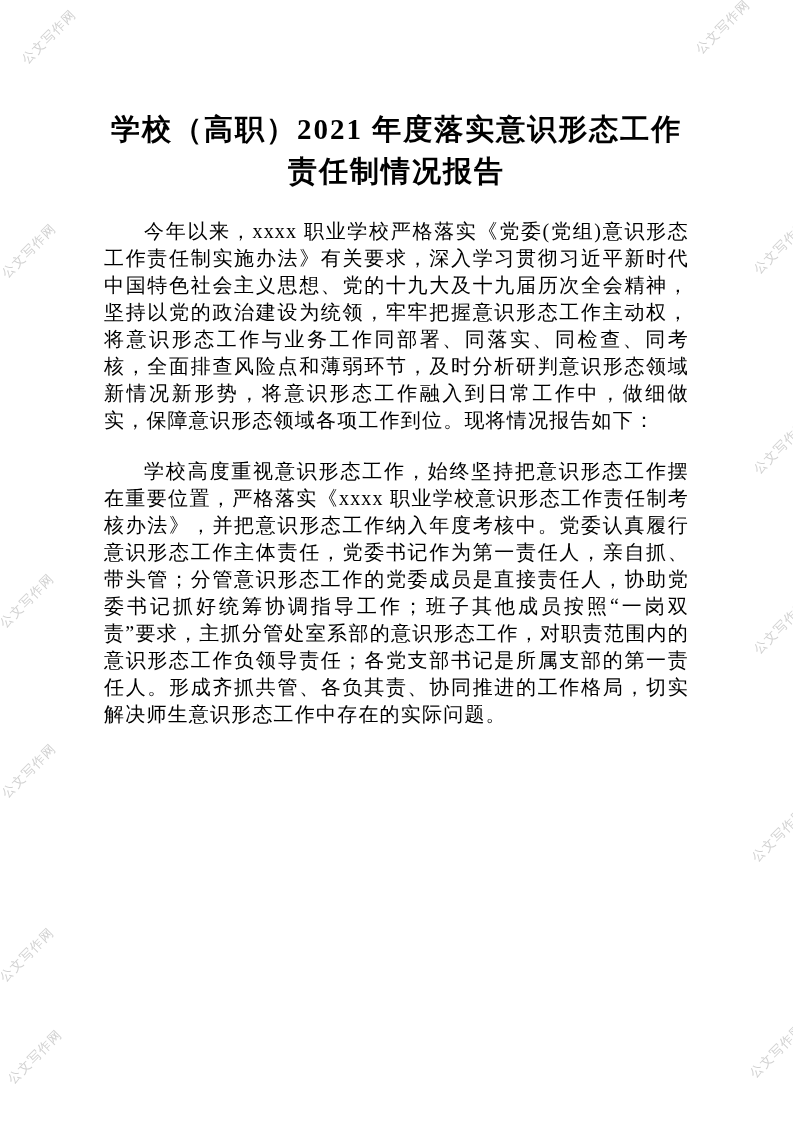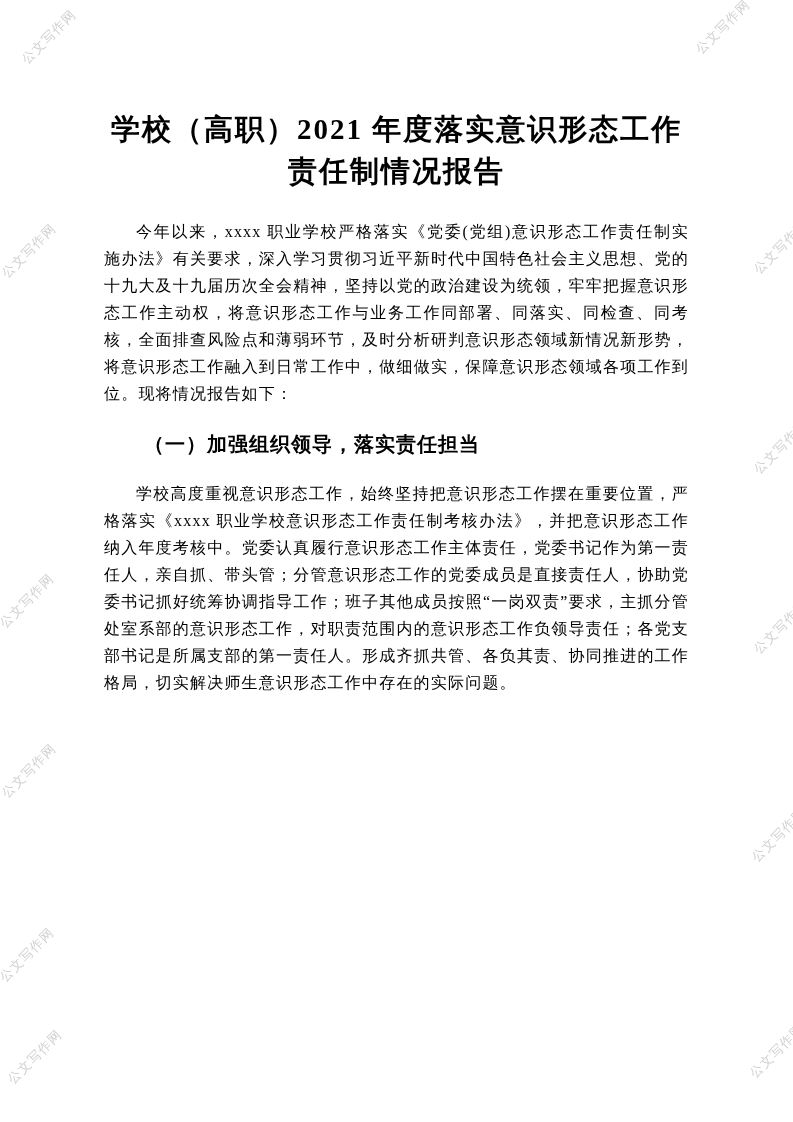--- a/index.html
+++ b/index.html
@@ -24,21 +24,21 @@
   }
   .doc-title {
     font-size: 29px;
     font-weight: 700;
     line-height: 42px;
     letter-spacing: 2px;
     text-align: center;
     margin: 0 0 26px 0;
   }
   .body-para {
-    font-size: 16px;
+    font-size: 20px;
     line-height: 27px;
     letter-spacing: 1.2px;
     text-align: justify;
     text-indent: 2em;
     margin: 0 0 24px 0;
   }
   .heading-1 {
     font-size: 21px;
     font-weight: 700;
     line-height: 27px;
@@ -101,19 +101,18 @@
   <span class="wm wm-11">公文写作网</span>
   <span class="wm wm-12">公文写作网</span>
 
   <div class="content">
 
     <h1 class="doc-title">学校（高职）2021 年度落实意识形态工作责任制情况报告</h1>
 
     <p class="body-para">今年以来，xxxx 职业学校严格落实《党委(党组)意识形态工作责任制实施办法》有关要求，深入学习贯彻习近平新时代中国特色社会主义思想、党的十九大及十九届历次全会精神，坚持以党的政治建设为统领，牢牢把握意识形态工作主动权，将意识形态工作与业务工作同部署、同落实、同检查、同考核，全面排查风险点和薄弱环节，及时分析研判意识形态领域新情况新形势，将意识形态工作融入到日常工作中，做细做实，保障意识形态领域各项工作到位。现将情况报告如下：</p>
 
 
-    <h3 class="heading-2">（一）加强组织领导，落实责任担当</h3>
 
     <p class="body-para para-gap">学校高度重视意识形态工作，始终坚持把意识形态工作摆在重要位置，严格落实《xxxx 职业学校意识形态工作责任制考核办法》，并把意识形态工作纳入年度考核中。党委认真履行意识形态工作主体责任，党委书记作为第一责任人，亲自抓、带头管；分管意识形态工作的党委成员是直接责任人，协助党委书记抓好统筹协调指导工作；班子其他成员按照“一岗双责”要求，主抓分管处室系部的意识形态工作，对职责范围内的意识形态工作负领导责任；各党支部书记是所属支部的第一责任人。形成齐抓共管、各负其责、协同推进的工作格局，切实解决师生意识形态工作中存在的实际问题。</p>
 
 
   </div>
 </div>
 
 </body></html>

